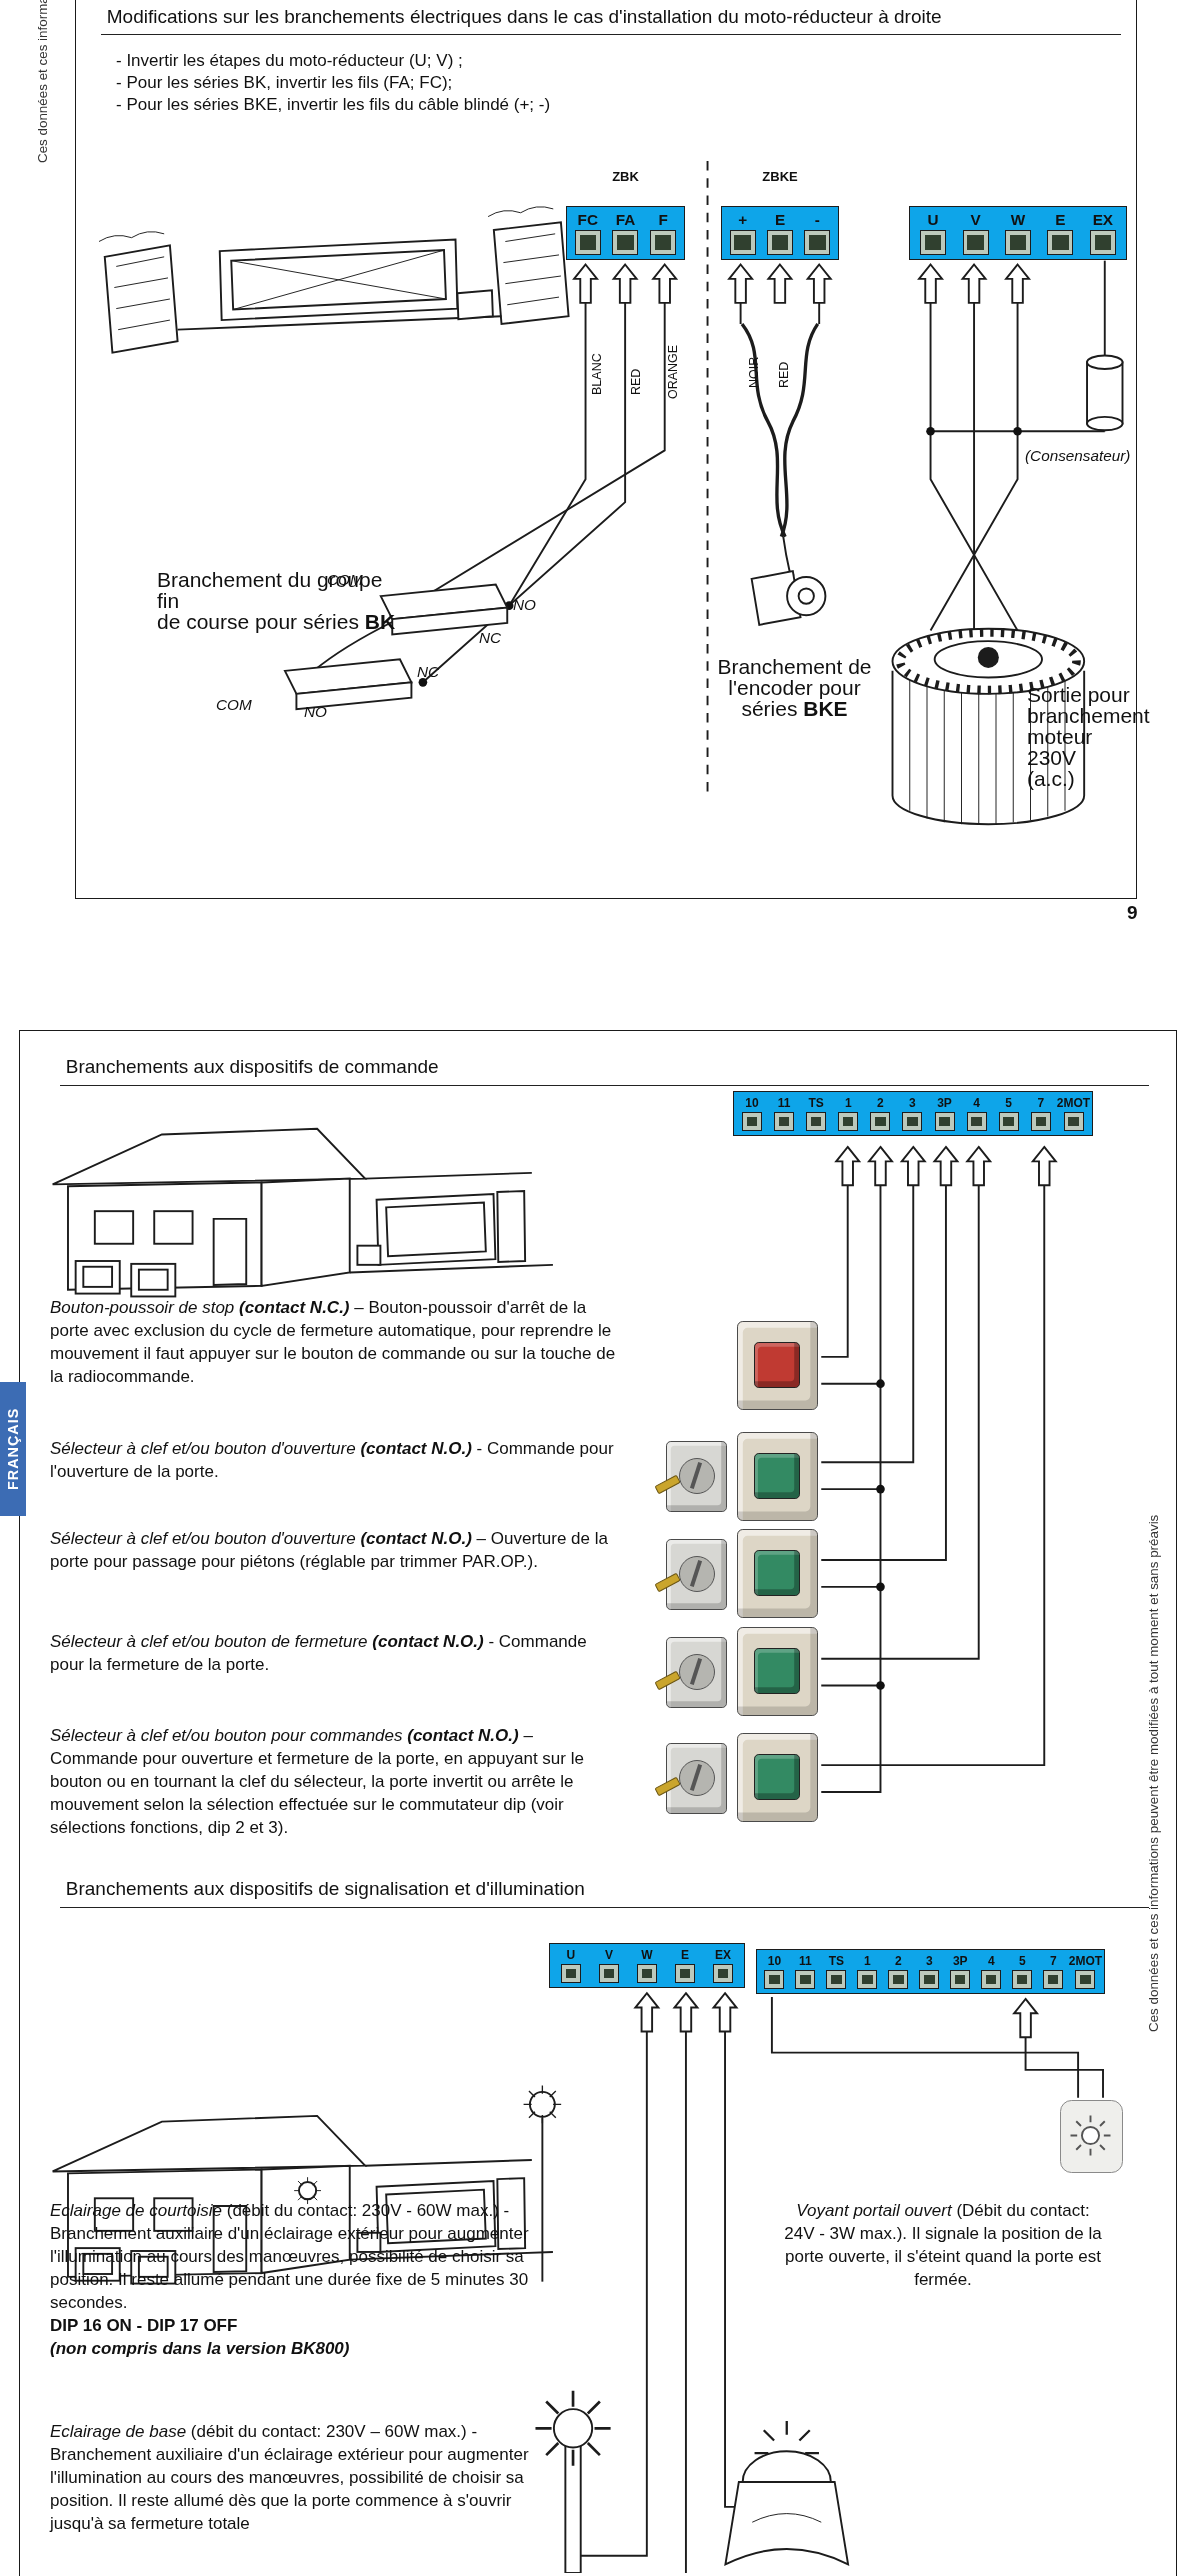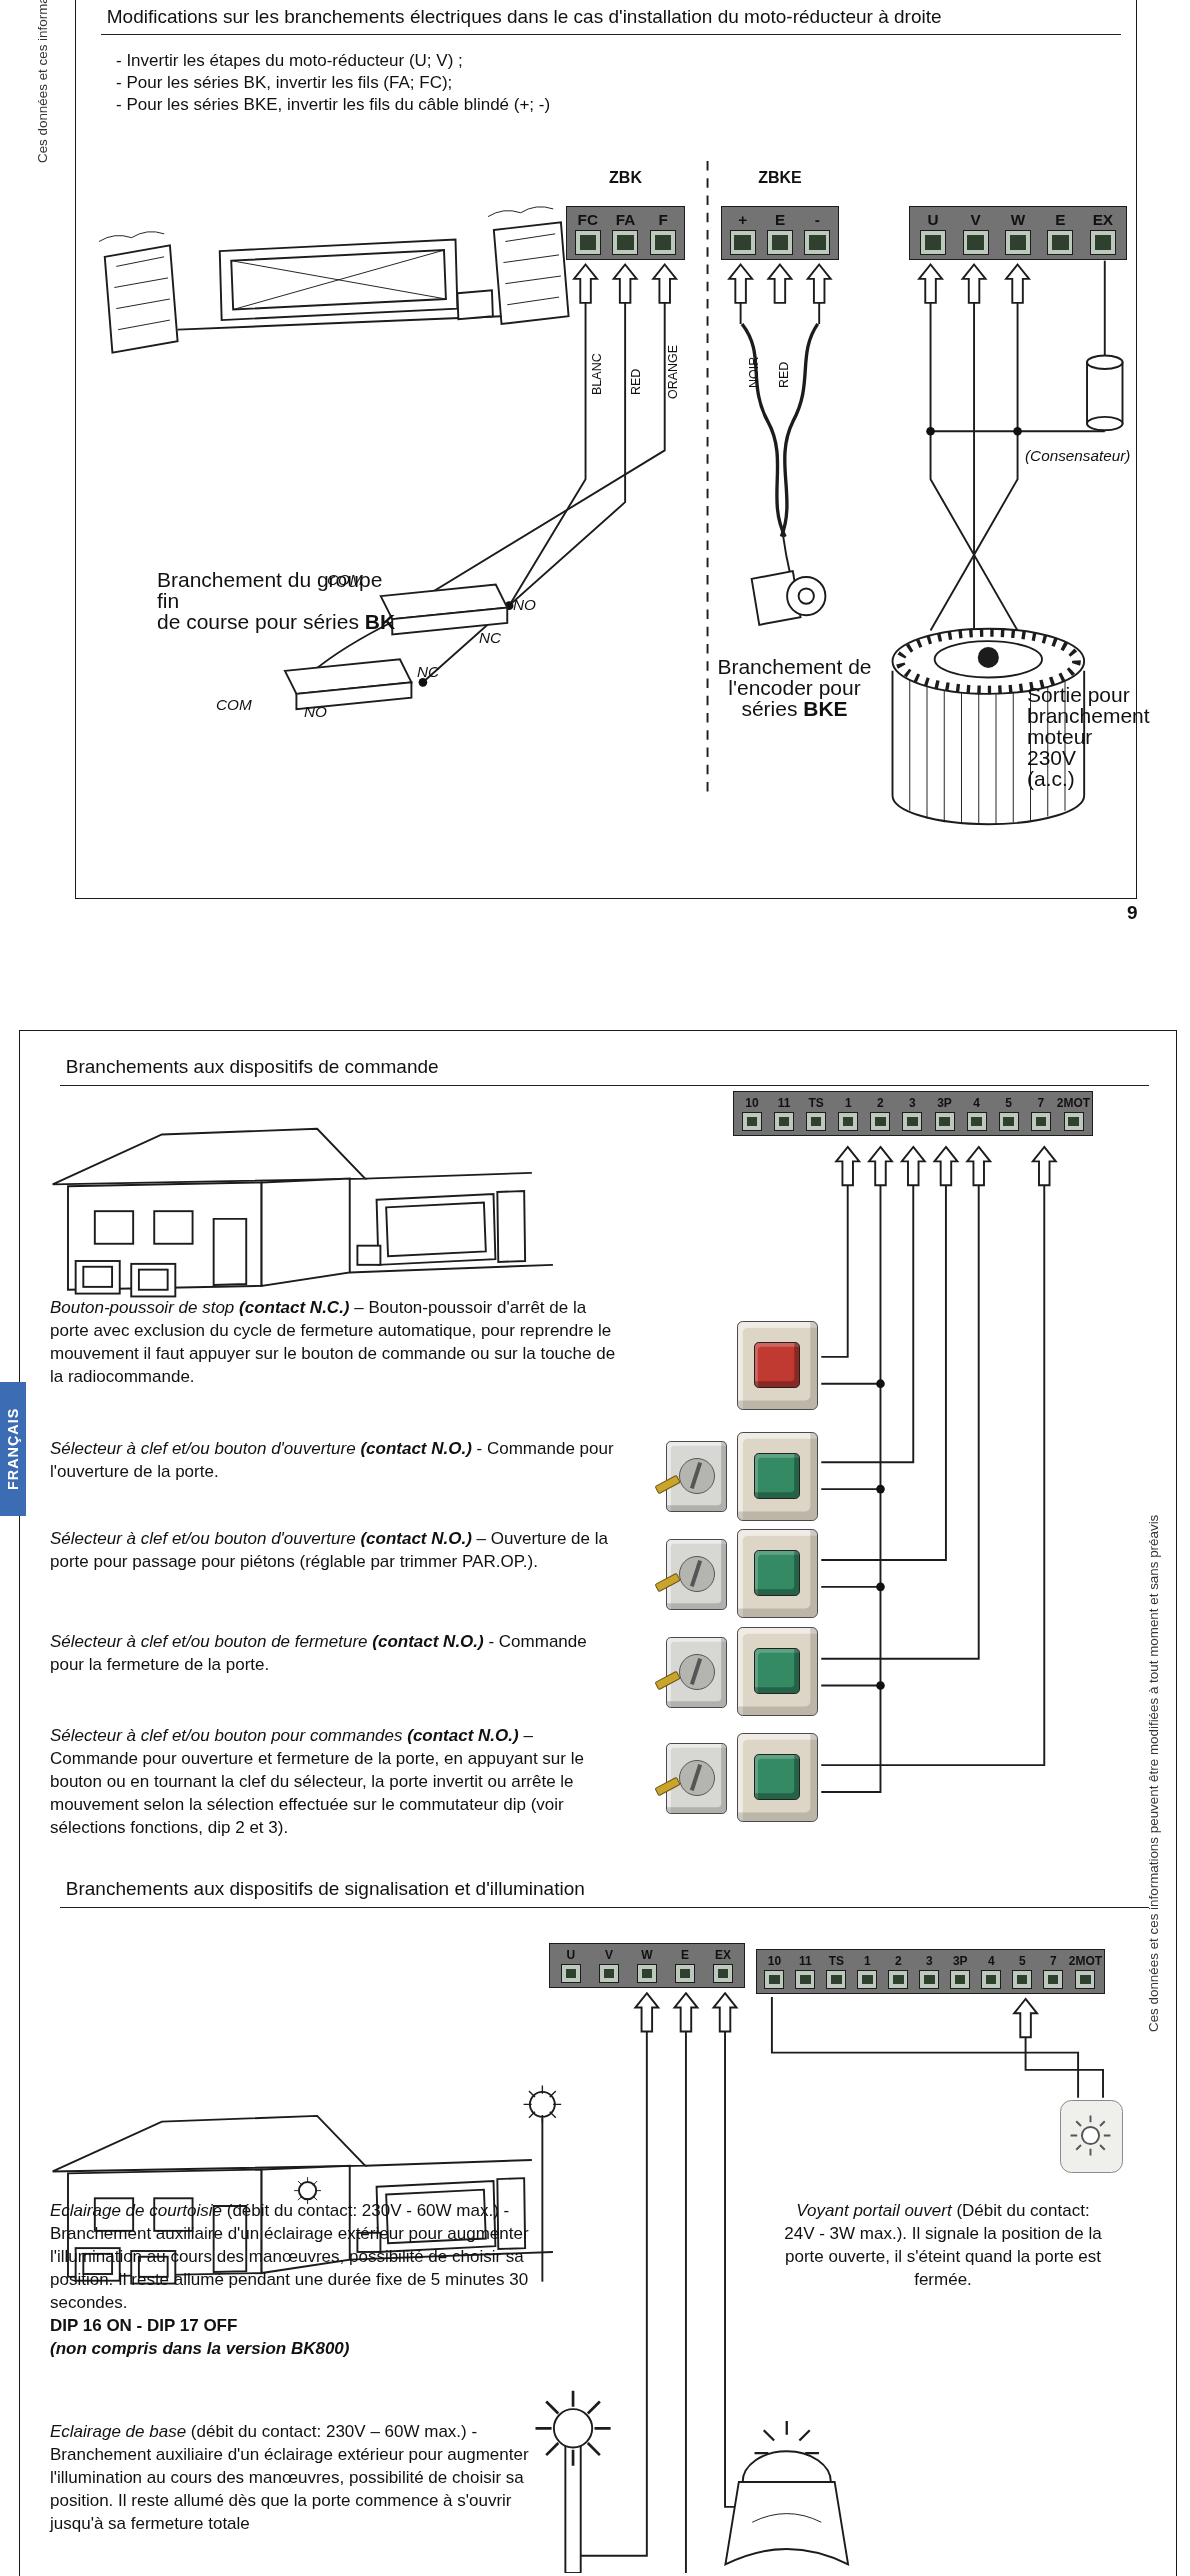--- a/index.html
+++ b/index.html
@@ -18,23 +18,23 @@
   .cable{fill:none;stroke:#1c1c1c;stroke-width:3.5}
   .title{position:absolute;font-size:19px;border-bottom:1.9px solid #222;padding:0 3.8px 6.7px 5.8px;white-space:nowrap;overflow:hidden}
   .para{position:absolute;font-size:17px;line-height:23px}
   .r-i{font-style:italic}
   .r-b{font-weight:700}
   .r-bi{font-weight:700;font-style:italic}
   .bold{font-weight:700}
   .boldital{font-weight:700;font-style:italic}
   .cap{position:absolute;font-size:21px;line-height:21px;white-space:pre-line}
   .contact{position:absolute;font-size:15.3px;font-style:italic}
-  .blklabel{position:absolute;font-weight:700;font-size:16px;text-align:center}
+  .blklabel{position:absolute;font-weight:700;font-size:13px;text-align:center}
   .bullets{position:absolute;font-size:17px;line-height:22px}
-  .tblock{position:absolute;background:#737373;border:1.9px solid #1c1c1c;padding:2.9px 1.9px 3.8px}
+  .tblock{position:absolute;background:#0ea5e9;border:1.9px solid #1c1c1c;padding:2.9px 1.9px 3.8px}
   .tcells{display:flex}
   .tcell{flex:1;display:flex;flex-direction:column;align-items:center;gap:1px}
   .tlab{font-weight:700;white-space:nowrap}
   .tb-lg .tlab{font-size:15.3px;height:19px;line-height:19px}
   .tb-sm .tlab{font-size:12px;height:16.3px;line-height:16.3px;letter-spac ing:-0.3px}
   .thole{position:relative;background:#bcc9bc;border:1px solid #1c1c1c}
   .tb-lg .thole{width:26px;height:25px}
   .tb-sm .thole{width:20px;height:19px}
   .thole::after{content:"";position:absolute;background:#30402f;left:3.8px;top:3.8px;right:3.8px;bottom:3.8px}
   .wlbl{position:absolute;width:16.3px;font-size:12.5px;writing-mode:vertical-rl;transform:rotate(180deg);white-space:nowrap}

